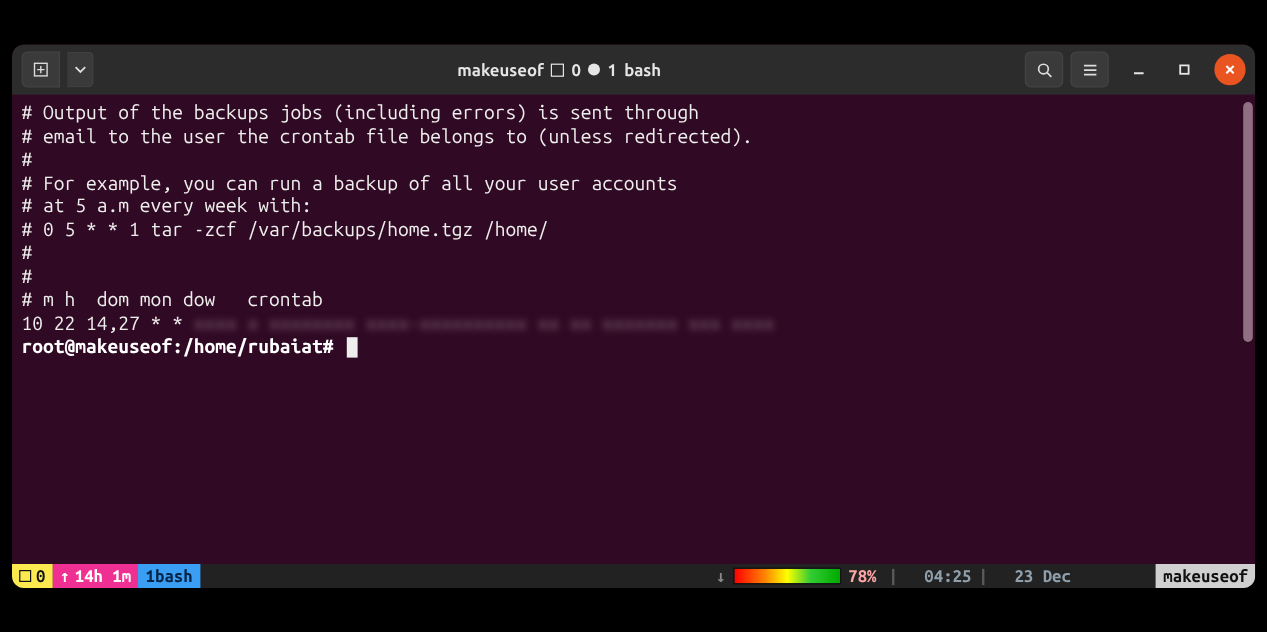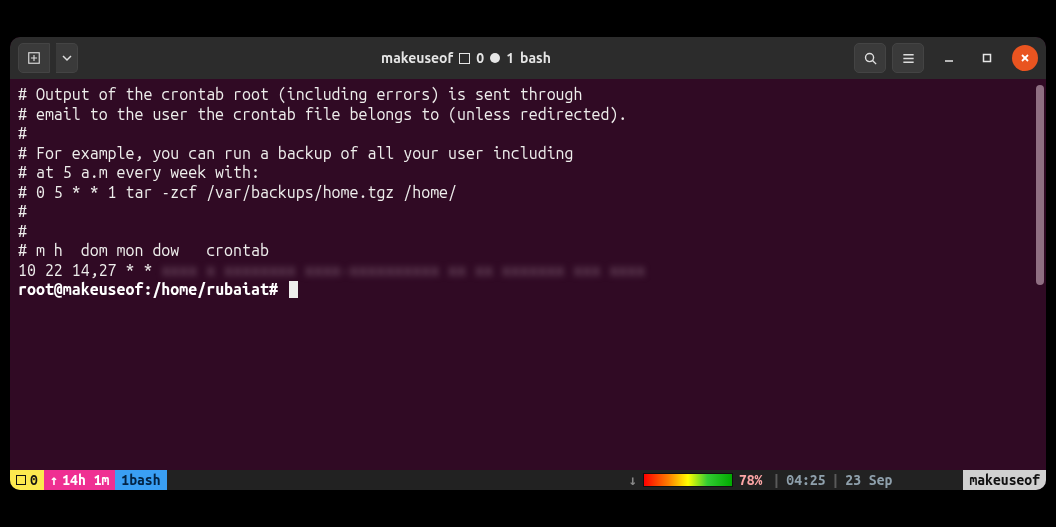--- a/index.html
+++ b/index.html
@@ -105,21 +105,21 @@
     .sb-yellow-box .box { display:inline-block; width:10px; height:10px; border:1.5px solid #111; margin-right:4px; vertical-align:middle;}
     .sb-pink { background:#ef2f92; color:#fff; }
     .sb-blue { background:#3a9ff4; color:#032445; }
     .sb-spacer { flex:1; display:flex; align-items:center; justify-content:flex-end; padding-right:4px; color:#888;}
     .sb-gradient {
       width:90px; height:14px; margin:3px 2px;
       background: linear-gradient(to right,#ff0000 0%,#ff8000 28%,#ffff00 50%,#33cc33 72%,#00aa00 100%);
       border:1px solid #111;
     }
     .sb-pct { color:#fca5a5; display:flex; align-items:center; padding:0 4px;}
-    .sb-time { color:#8fa0ac; display:flex; align-items:center;}
+    .sb-time { color:#8fa0ac; display:flex; align-items:center;margin-left:16px;}
     .sb-red { background:#d02828; color:#86efac;margin-top:39px; }
     .sb-host { background:#d0d0d0; color:#111; }
     .arrow-up { display:inline-block; margin-right:4px;}
     svg { display:block; }
   </style>
 </head>
 <body>
 
 <div class="window">
 
@@ -174,24 +174,24 @@
         <svg width="12" height="12" viewBox="0 0 12 12">
             <line x1="3" y1="3" x2="9" y2="9" stroke="#fff" stroke-width="1.8"></line>
             <line x1="9" y1="3" x2="3" y2="9" stroke="#fff" stroke-width="1.8"></line>
           </svg>
       </div>
     </div>
   </div>
 
   <div class="terminal">
     <div class="scrollbar"></div>
-    <div class="term-line"># Output of the crontab root (including errors) is sent through</div>
+    <div class="term-line"># Output of the backups jobs (including errors) is sent through</div>
     <div class="term-line"># email to the user the crontab file belongs to (unless redirected).</div>
     <div class="term-line">#</div>
-    <div class="term-line"># For example, you can run a backup of all your user including</div>
+    <div class="term-line"># For example, you can run a backup of all your user accounts</div>
     <div class="term-line"># at 5 a.m every week with:</div>
     <div class="term-line"># 0 5 * * 1 tar -zcf /var/backups/home.tgz /home/</div>
     <div class="term-line">#</div>
     <div class="term-line">#</div>
     <div class="term-line"># m h  dom mon dow   crontab</div>
     <div class="term-line"></div>
     <div class="term-line"><span>10 22 14,27 * * </span><span class="blurred">xxxx x xxxxxxxx xxxx-xxxxxxxxxx xx xx xxxxxxx xxx xxxx</span></div>
     <div class="term-line"><span class="prompt-user">root@makeuseof</span><span class="prompt-user">:/home/rubaiat#</span> <span class="cursor"></span></div>
   </div>
 
@@ -202,19 +202,19 @@
     <div class="sb-spacer">
         <span>↓</span>
       </div>
     <div class="sb-gradient"></div>
     <div class="sb-pct">
         <span>78%</span>
       </div>
     <div class="sb-sep">|</div>
     <div class="sb-time">04:25</div>
     <div class="sb-sep">|</div>
-    <div class="sb-time">23 Sep</div>
+    <div class="sb-time">23 Dec</div>
     <div class="sb-sep">&nbsp;</div>
     <div class="sb-seg sb-red"><span>root!</span></div>
     <div class="sb-seg sb-host"><span>makeuseof</span></div>
   </div>
 
 </div>
 
 </body></html>

